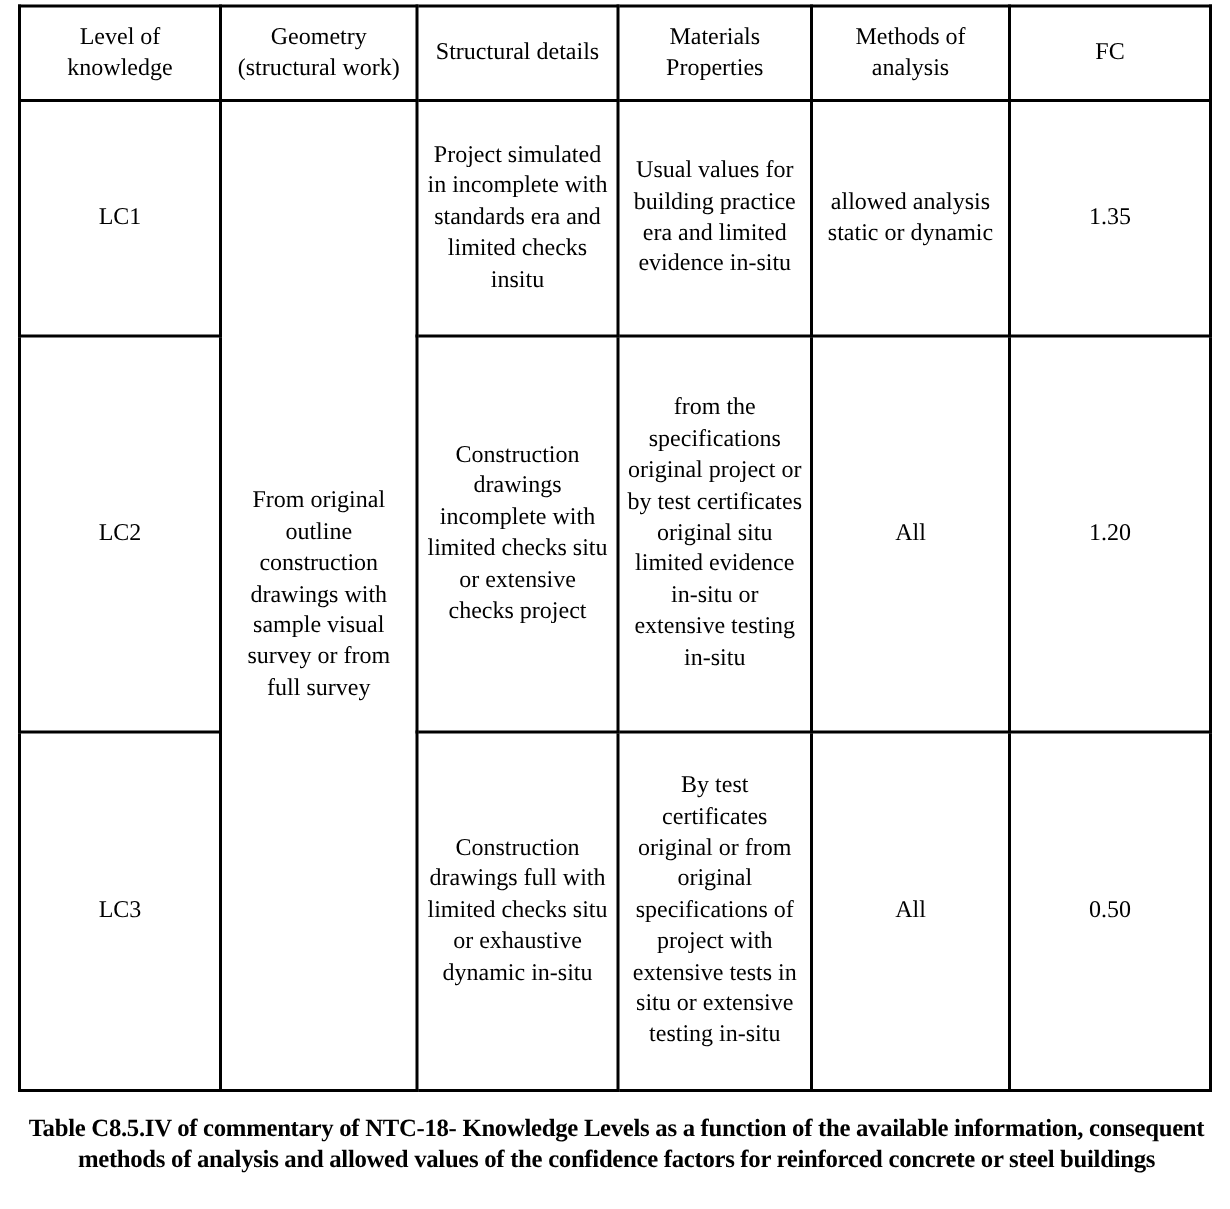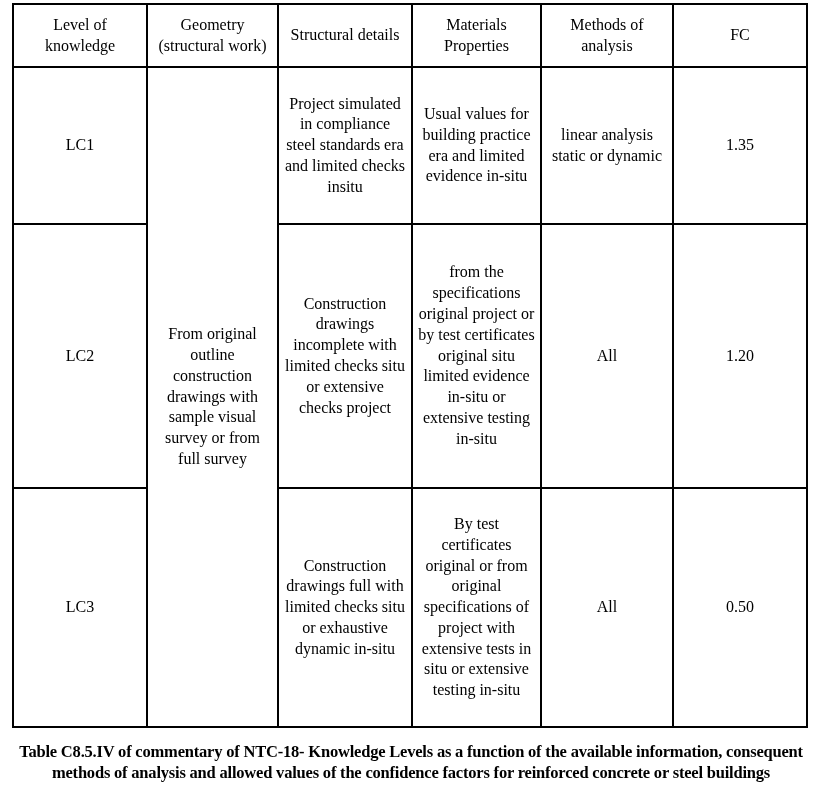--- a/index.html
+++ b/index.html
@@ -78,23 +78,23 @@
         <th>Structural details</th>
         <th>Materials Properties</th>
         <th>Methods of analysis</th>
         <th>FC</th>
       </tr>
     </thead>
     <tbody>
       <tr class="row-lc1">
         <td>LC1</td>
         <td rowspan="3">From original outline construction drawings with sample visual survey or from full survey</td>
-        <td>Project simulated in compliance steel standards era and limited checks insitu</td>
+        <td>Project simulated in incomplete with standards era and limited checks insitu</td>
         <td>Usual values for building practice era and limited evidence in-situ</td>
-        <td>linear analysis static or dynamic</td>
+        <td>allowed analysis static or dynamic</td>
         <td>1.35</td>
       </tr>
       <tr class="row-lc2">
         <td>LC2</td>
         <td>Construction drawings incomplete with limited checks situ or extensive checks project</td>
         <td>from the specifications original project or by test certificates original situ limited evidence in-situ or extensive testing in-situ</td>
         <td>All</td>
         <td>1.20</td>
       </tr>
       <tr class="row-lc3">

